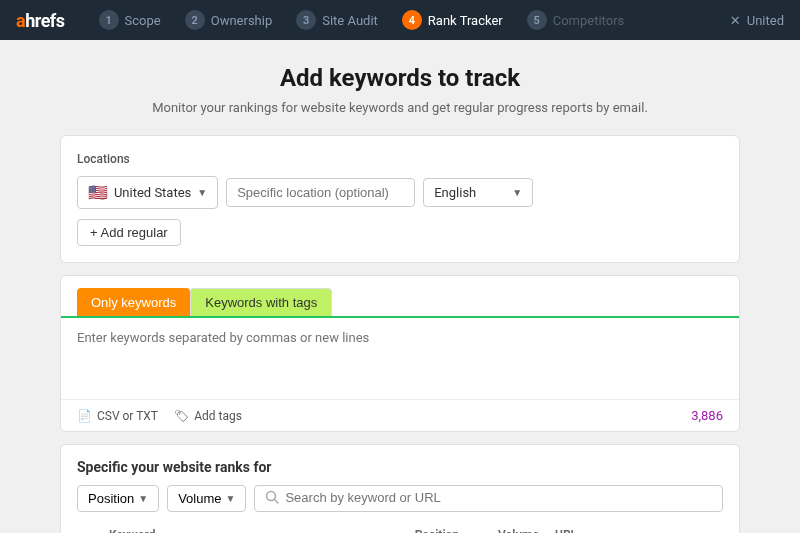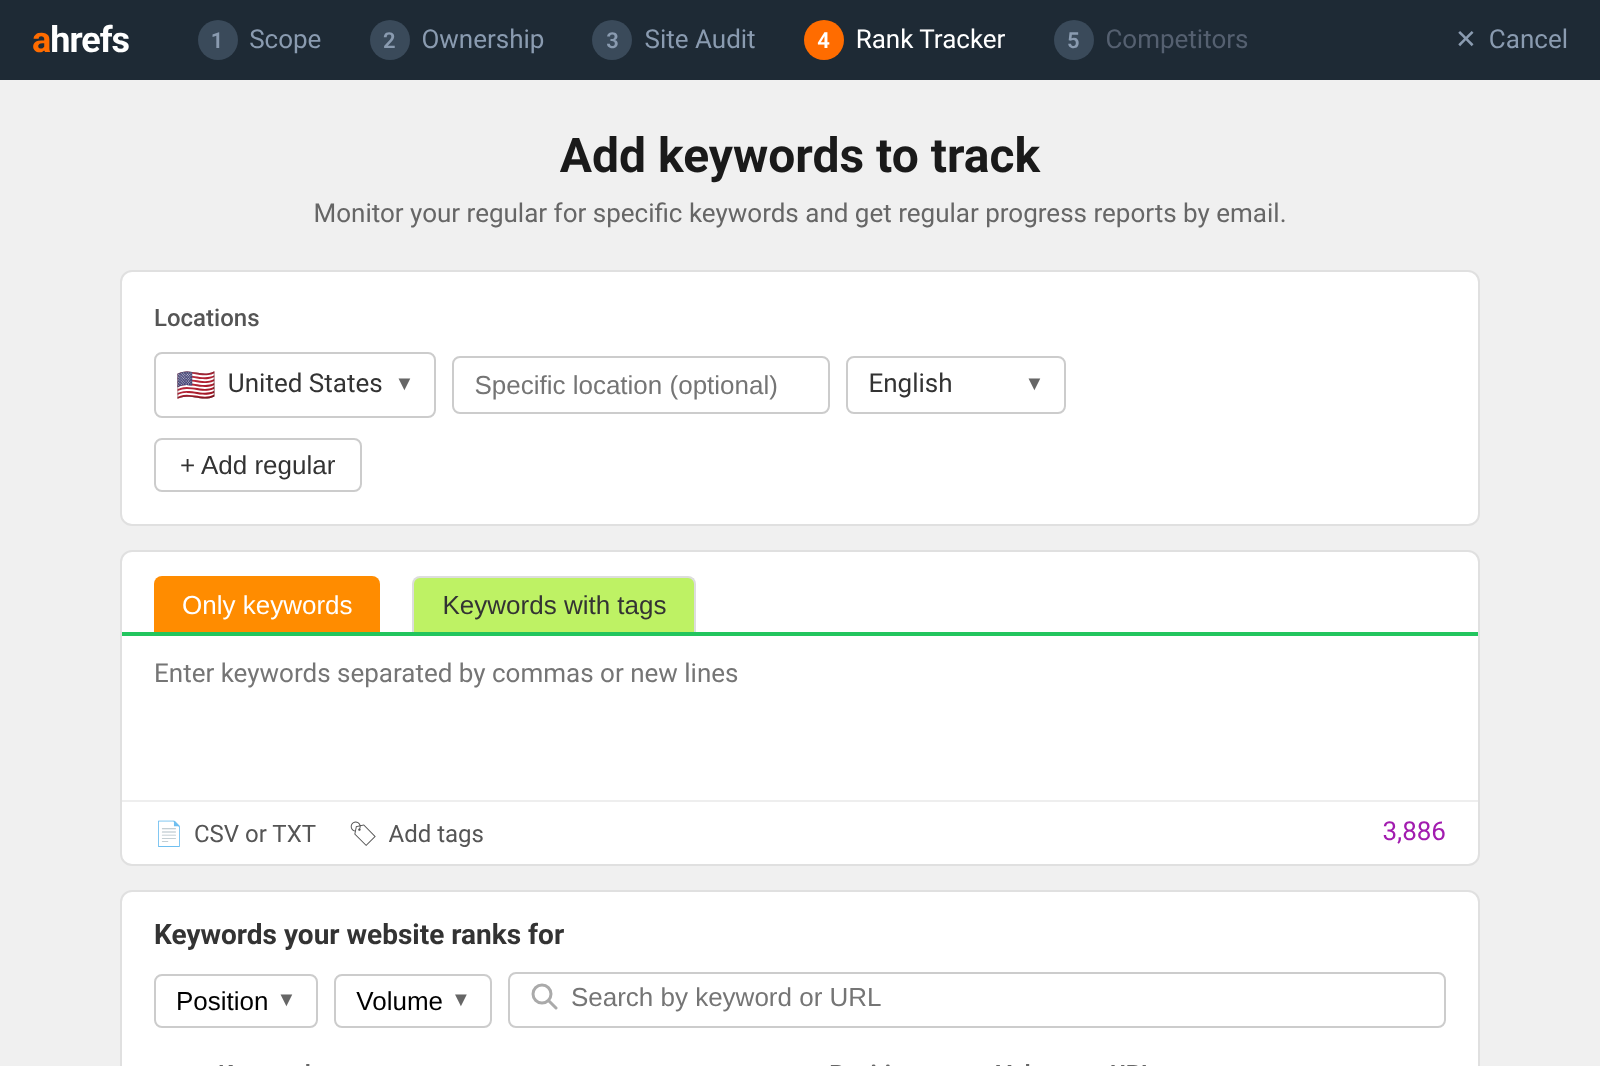--- a/index.html
+++ b/index.html
@@ -171,21 +171,21 @@
     .keywords-card {
       background: #fff;
       border-radius: 6px;
       border: 1px solid #e0e0e0;
       margin-bottom: 12px;
       overflow: hidden;
     }
     .tab-row {
       display: flex;
       padding: 12px 16px 0;
-      gap: 16px;
+      gap: 0;
     }
     .tab-btn {
       padding: 6px 14px;
       font-size: 13px;
       cursor: pointer;
       border-radius: 4px 4px 0 0;
       border: none;
       background: transparent;
       color: #555;
     }
@@ -323,28 +323,28 @@
       <div class="step-num">4</div>
       <span>Rank Tracker</span>
     </div>
     <div class="nav-step" style="color:#556070">
       <div class="step-num">5</div>
       <span>Competitors</span>
     </div>
   </div>
   <div class="nav-cancel">
     <span>✕</span>
-    <span>Cancel</span>
+    <span>United</span>
   </div>
 </nav>
 
 <div class="main-content">
 
   <h1 class="page-title">Add keywords to track</h1>
-  <p class="page-subtitle">Monitor your regular for specific keywords and get regular progress reports by email.</p>
+  <p class="page-subtitle">Monitor your rankings for website keywords and get regular progress reports by email.</p>
 
   <div class="card">
     <div class="section-label">Locations</div>
     <div class="location-row">
       <div class="flag-select">
         <span class="flag-emoji">🇺🇸</span>
         <span>United States</span>
         <span class="arrow">▼</span>
       </div>
       <input class="location-input" placeholder="Specific location (optional)" style="">
@@ -375,21 +375,21 @@
       </div>
       <div class="footer-action">
         <span>🏷</span>
         <span>Add tags</span>
       </div>
       <div class="footer-count">3,886</div>
     </div>
   </div>
 
   <div class="rankings-card">
-    <div class="rankings-title">Keywords your website ranks for</div>
+    <div class="rankings-title">Specific your website ranks for</div>
     <div class="filter-row">
       <button class="filter-btn">
         <span>Position</span>
         <span class="arrow">▼</span>
       </button>
       <button class="filter-btn">
         <span>Volume</span>
         <span class="arrow">▼</span>
       </button>
       <div class="search-wrap">

